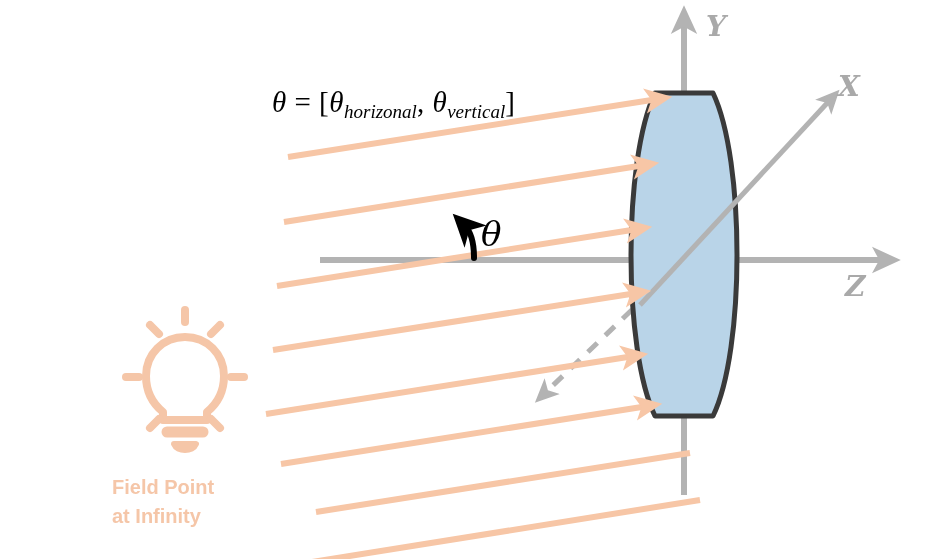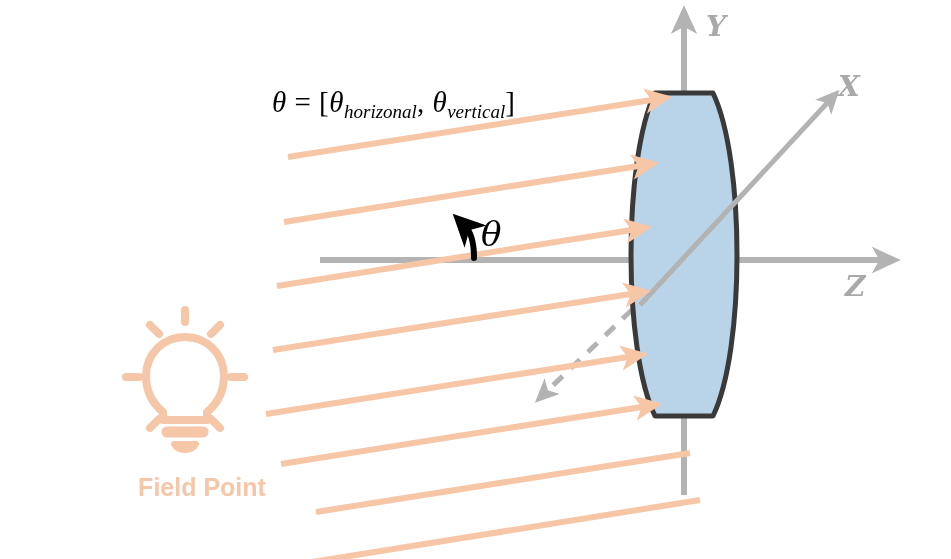--- a/index.html
+++ b/index.html
@@ -89,24 +89,24 @@
     font-weight: bold;
     font-style: italic;
     font-size: 28px;
     color: #a9a9a9;
   }
   #field-point-caption {
     left: 112px;
     top: 473px;
     font-family: "Liberation Sans", sans-serif;
     font-weight: bold;
-    font-size: 25px;
+    font-size: 20px;
     color: #f5c6a8;
     line-height: 29px;
-    text-align: center;
+    text-align: left;
     width: 180px;
   }
   #field-point-caption .l2 { display: block; }
 </style>
 </head>
 <body>
 
 <div id="stage">
 
   <svg id="diagram" viewBox="0 0 951 559">
@@ -187,15 +187,16 @@
 
 
   <div class="txt" id="axis-label-y">Y</div>
 
   <div class="txt" id="axis-label-x">X</div>
 
   <div class="txt" id="axis-label-z">Z</div>
 
   <div class="txt" id="field-point-caption">
     <span>Field Point</span>
+    <span class="l2">at Infinity</span>
   </div>
 
 </div>
 
 </body></html>

